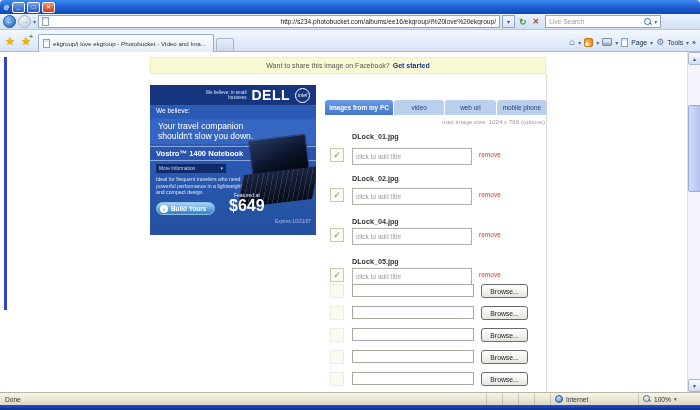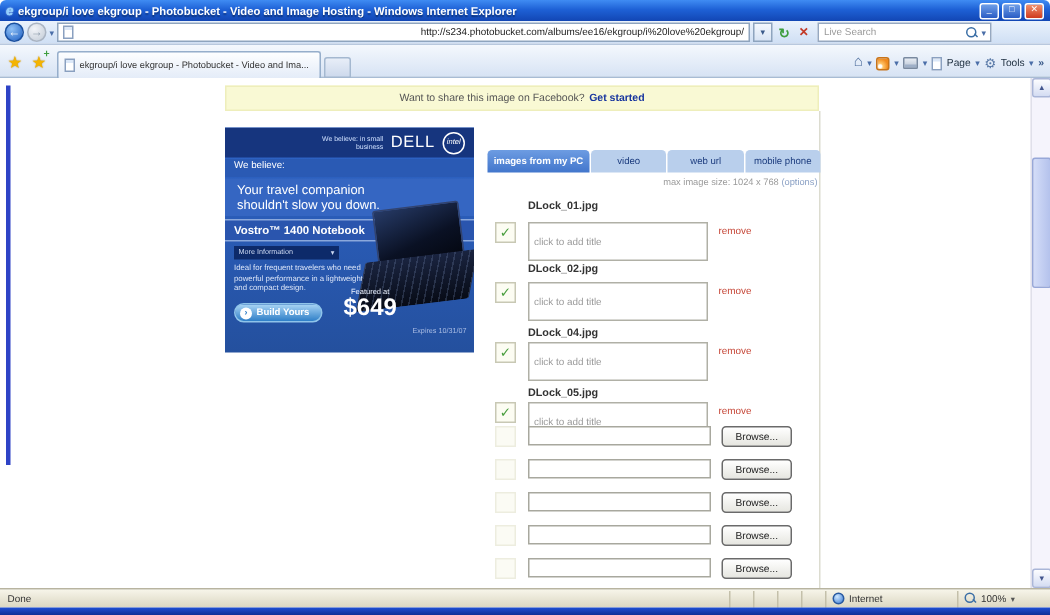--- a/index.html
+++ b/index.html
@@ -84,21 +84,21 @@
     background:#f9f9d4; border:1px solid #eeeebb; display:flex; align-items:center;
     justify-content:center; font-size:7px; color:#555; gap:3px; }
   .fb-banner .get-started { font-weight:bold; color:#16339e; }
 
   
   .dell-ad { position:absolute; left:150px; top:33px; width:166px; height:150px;
     background:linear-gradient(180deg,#2e64c8 0%,#24509e 100%); color:#fff; overflow:hidden; }
   .ad-top { position:absolute; left:0; top:0; width:100%; height:20px; background:#16357e;
     display:flex; align-items:center; justify-content:flex-end; gap:5px; padding:0 6px; }
   .ad-webelieve { font-size:4.6px; text-align:right; line-height:1.15; color:#cfe0ff; width:44px; }
-  .dell-logo { font-size:11px; font-weight:normal; letter-spacing:.5px; }
+  .dell-logo { font-size:14px; font-weight:bold; letter-spacing:.5px; }
   .intel-logo { width:15px; height:15px; border:1.2px solid #fff; border-radius:50%;
     font-size:5px; display:flex; align-items:center; justify-content:center; font-style:italic; }
   .ad-believe { position:absolute; left:0; top:21px; width:100%; height:12px;
     background:#2a5ab4; font-size:6.5px; padding:1px 6px; }
   .ad-headline { position:absolute; left:0; top:34px; width:100%; height:25px;
     background:#3identifier; background:#35e; background:#3566c2; font-size:8.6px;
     line-height:1.18; padding:2px 8px; }
   .ad-product { position:absolute; left:0; top:61px; width:100%; height:15px;
     background:#2a55ae; border-top:1px solid #8aa8dc; border-bottom:1px solid #8aa8dc;
     font-size:7.6px; font-weight:bold; padding:2px 6px; }
@@ -137,21 +137,21 @@
     background:#b9cfec; color:#1c3c7e; font-size:6.4px; border-radius:3px 3px 0 0; }
   .utab.active { flex:1.35; background:linear-gradient(180deg,#6d9ce2,#4276cc); color:#fff;
     font-weight:bold; }
   .max-note { position:absolute; left:325px; top:66px; width:220px; text-align:right;
     font-size:6.2px; color:#9a9a9a; }
   .max-note .opts { color:#8aa0c4; }
 
   .file-name { position:absolute; left:352px; font-size:7.2px; font-weight:bold; color:#333; }
   .check-box { position:absolute; left:330px; width:14px; height:14px; background:#fcfcf2;
     border:1px solid #c8c8b4; color:#4a9e3f; font-size:9px; line-height:13px; text-align:center; }
-  .title-input { position:absolute; left:352px; width:120px; height:26px;
+  .title-input { position:absolute; left:352px; width:120px; height:17px;
     border:1px solid #b0b0a6; font-size:6.6px; color:#666; padding:0 3px;
     font-family:"Liberation Sans",sans-serif; outline:none; }
   .remove-link { position:absolute; left:479px; font-size:6.6px; color:#c54536; }
 
   .slot-box { position:absolute; left:330px; width:14px; height:14px; border:1px solid #ededdf;
     background:#fbfbf4; }
   .browse-input { position:absolute; left:352px; width:122px; height:13px;
     border:1px solid #a8a89e; background:#fff; font-family:"Liberation Sans",sans-serif;
     font-size:6.6px; padding:0 3px; outline:none; }
   .browse-btn { position:absolute; left:481px; width:47px; height:14px;
@@ -182,21 +182,20 @@
   .window-bottom { position:absolute; left:0; top:405px; width:700px; height:5px;
     background:linear-gradient(180deg,#1f50d4,#0e2f96); }
 </style>
 </head>
 <body>
 
 <div class="screen">
 
   <div class="titlebar">
     <span class="ie-logo">e</span>
-    <span class="title-text">ekgroup/i love ekgroup - Photobucket - Video and Image Hosting - Windows Internet Explorer</span>
     <span class="win-btns">
       <span class="win-btn">_</span>
       <span class="win-btn">□</span>
       <span class="win-btn close">✕</span>
     </span>
   </div>
 
   <div class="addressbar">
     <span class="nav-circle nav-back">←</span>
     <span class="nav-circle nav-fwd">→</span>

